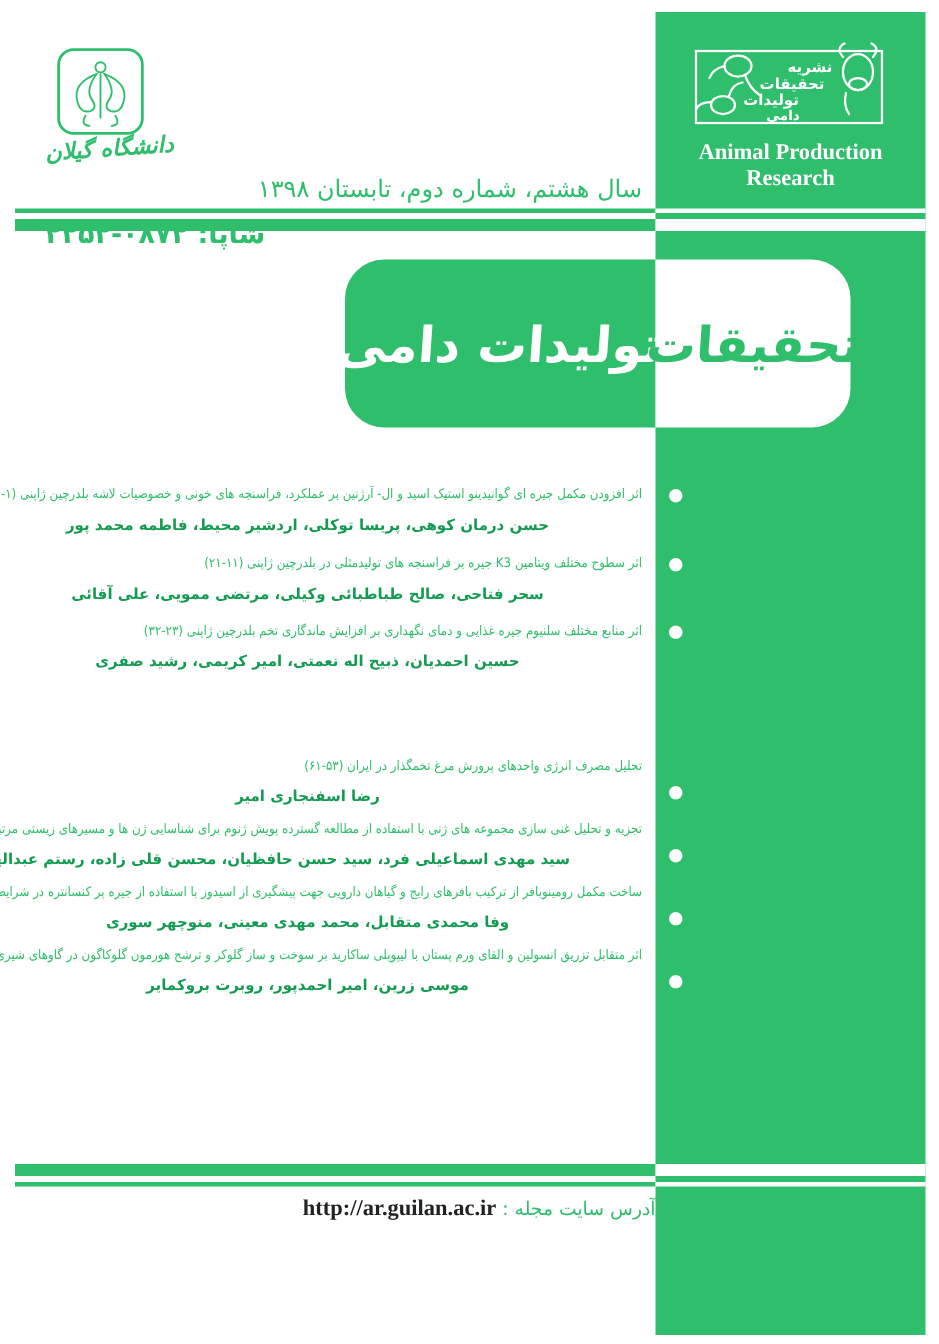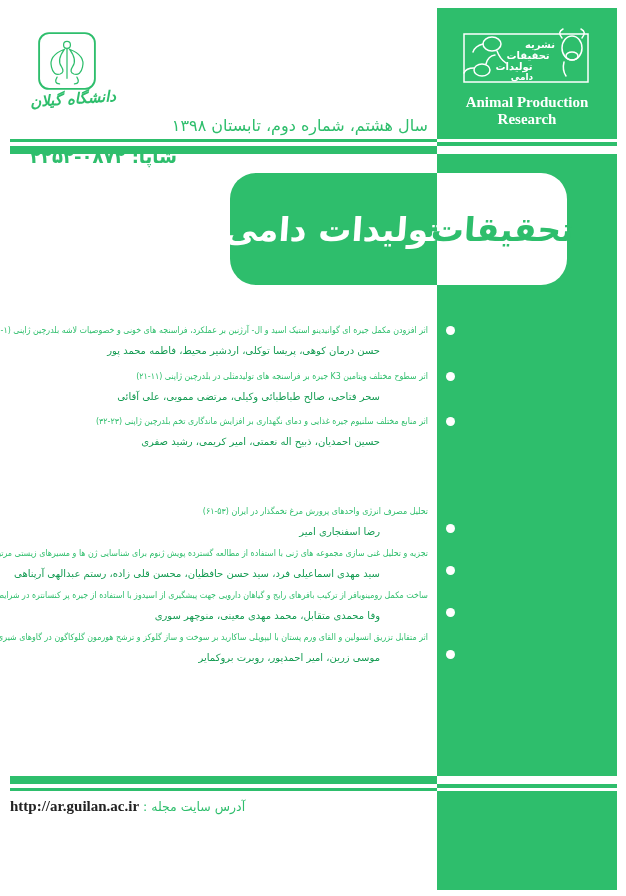--- a/index.html
+++ b/index.html
@@ -57,31 +57,31 @@
   
   .articles{position:absolute;left:30px;top:324px;width:398px;height:350px;}
   .article-row{position:absolute;right:0;width:100%;direction:rtl;text-align:right;}
   .row1{top:0;}.row2{top:46px;}.row3{top:91px;}.row4{top:136px;}
   .row5{top:181px;}.row6{top:223px;}.row7{top:265px;}.row8{top:307px;}
   .article-title{
     color:#2FBE6C;font-size:8.8px;white-space:nowrap;line-height:13px;
     transform:scaleX(.9);transform-origin:100% 50%;
   }
   .article-authors{
-    color:#149B52;font-size:10px;font-weight:normal;white-space:nowrap;
-    padding-right:48px;margin-top:7px;line-height:13px;
+    color:#149B52;font-size:10px;font-weight:bold;white-space:nowrap;
+    padding-right:48px;margin-top:7px;line-height:13px;text-align:center;
   }
   .bullet{
     position:absolute;right:-27px;width:9px;height:9px;border-radius:50%;background:#fff;
   }
   .row1 .bullet,.row2 .bullet,.row3 .bullet,.row4 .bullet{top:2px;}
   .row5 .bullet,.row6 .bullet,.row7 .bullet,.row8 .bullet{top:19px;}
   
   .footer{
-    position:absolute;left:10px;top:798px;width:427px;text-align:left;direction:rtl;
+    position:absolute;left:10px;top:798px;width:427px;text-align:right;direction:rtl;
     color:#2EBE6C;font-size:12.5px;
   }
   .footer .url{
     font-family:"Liberation Serif",serif;font-weight:bold;font-size:15px;color:#222;
     direction:ltr;unicode-bidi:embed;
   }
   svg text{font-family:"DejaVu Sans",sans-serif;}
 </style>
 </head>
 <body>

